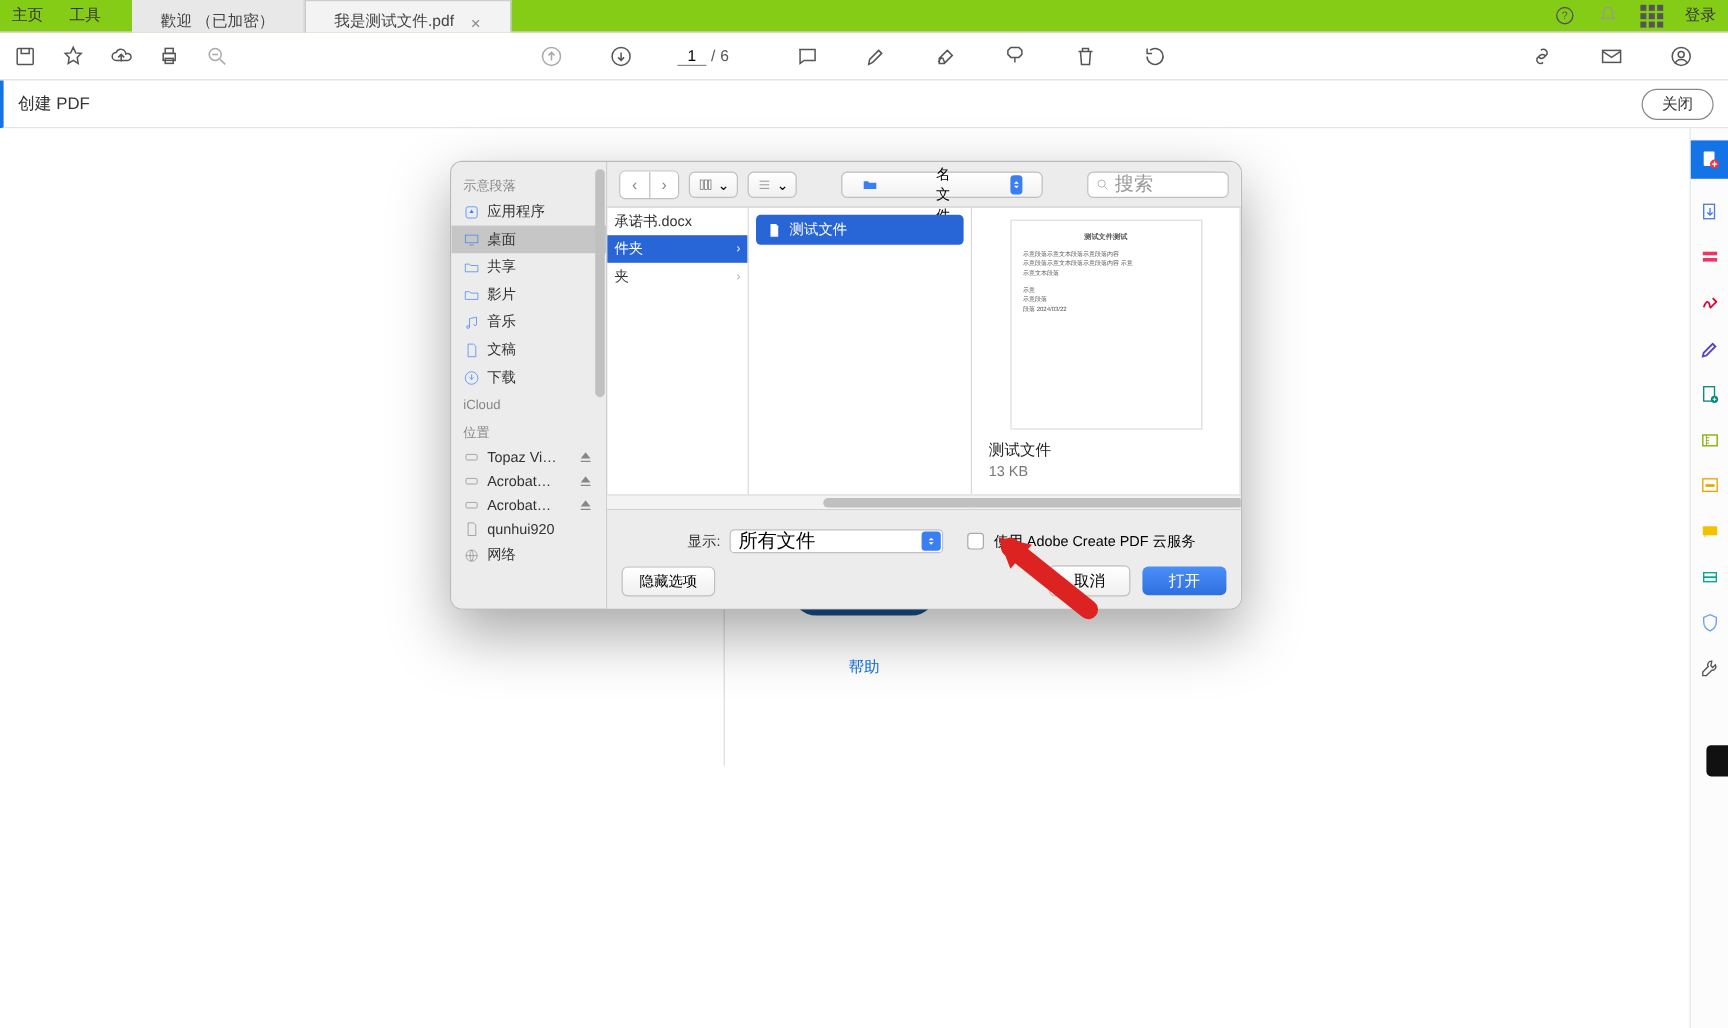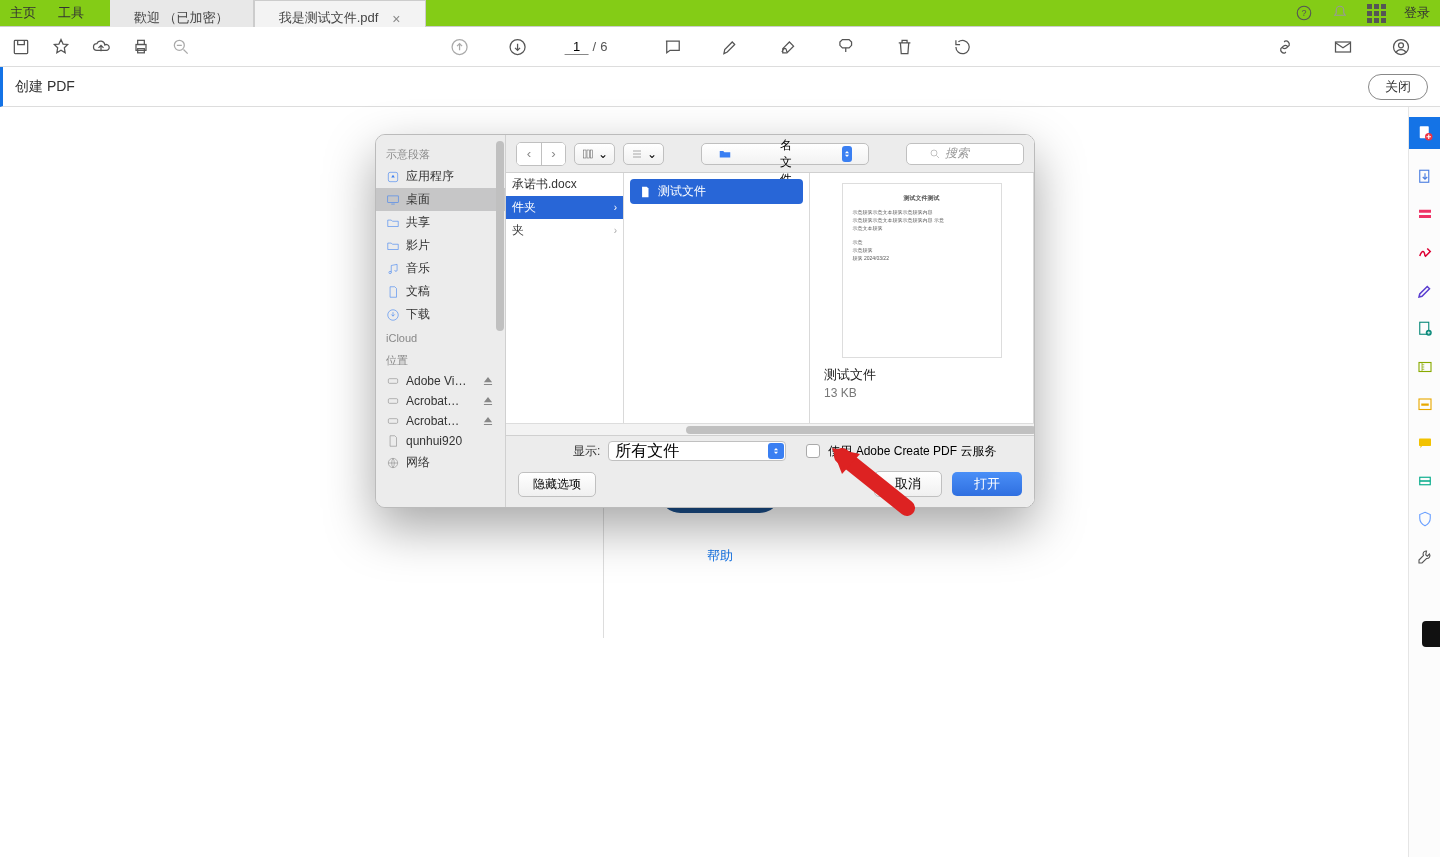--- a/index.html
+++ b/index.html
@@ -70,42 +70,42 @@
 
 .main{flex:1;display:flex;flex-direction:column;background:#fff;min-width:0;}
 .m-top{height:38px;border-bottom:1px solid #d0d0d0;display:flex;align-items:center;padding:0 10px;gap:8px;background:#ececec;}
 .seg{display:flex;border:1px solid #c0c0c0;border-radius:5px;overflow:hidden;background:#fff;}
 .seg button{border:none;background:#fff;width:24px;height:22px;display:flex;align-items:center;justify-content:center;color:#888;}
 .seg button+button{border-left:1px solid #c0c0c0;}
 .m-top .drop{border:1px solid #c0c0c0;border-radius:5px;height:22px;padding:0 6px;display:flex;align-items:center;font-size:12px;background:linear-gradient(#fff,#f0f0f0);}
 .path-drop{flex:0 0 162px;display:flex;align-items:center;border:1px solid #bfbfbf;border-radius:5px;background:linear-gradient(#fff,#f2f2f2);height:22px;padding:0 16px;font-size:12px;position:relative;gap:44px;}
 .path-drop .end{margin-left:auto;width:16px;height:16px;background:#3a7ff2;border-radius:3px;display:flex;align-items:center;justify-content:center;}
 .path-drop .end svg{width:10px;height:10px;fill:#fff;}
-.srch{flex:0 0 118px;border:1px solid #c0c0c0;border-radius:5px;height:22px;display:flex;align-items:center;padding:0 22px;font-size:12px;color:#999;background:#fff;font-style:italic;}
+.srch{flex:0 0 118px;border:1px solid #c0c0c0;border-radius:5px;height:22px;display:flex;align-items:center;padding:0 6px;font-size:16px;color:#999;background:#fff;}
 .srch svg{width:12px;height:12px;margin-right:4px;fill:#888;}
 
 .cols{flex:1;display:flex;min-height:0;position:relative;}
 .col{border-right:1px solid #d9d9d9;overflow:hidden;font-size:12px;}
 .col1{width:118px;}
 .col2{width:186px;padding:6px;}
 .col3{flex:1;padding:10px;}
 .c-item{display:flex;align-items:center;padding:3px 6px;color:#333;position:relative;}
 .c-item .chv{margin-left:auto;color:#aaa;font-size:10px;}
 .c-item.sel{background:#2866d7;color:#fff;}
 .c-item.sel .chv{color:#fff;}
 .file-pill{background:#2866d7;color:#fff;border-radius:4px;padding:4px 8px;display:flex;align-items:center;gap:6px;font-size:12px;}
 .file-pill svg{width:14px;height:14px;fill:#fff;}
 .preview-card{width:160px;height:175px;background:#fff;border:1px solid #ddd;margin:0 auto 8px;padding:10px 10px;font-size:5px;color:#555;line-height:1.6;overflow:hidden;}
 .pv-title{text-align:center;font-size:6px;font-weight:bold;margin-bottom:4px;}
 .pv-name{font-size:13px;color:#222;margin-left:4px;}
 .pv-size{font-size:12px;color:#777;margin-left:4px;margin-top:2px;}
 .h-scroll{position:absolute;left:0;right:0;bottom:0;height:12px;background:#f3f3f3;border-top:1px solid #ddd;}
 .h-thumb{position:absolute;left:180px;top:2px;height:8px;width:350px;background:#c0c0c0;border-radius:4px;}
 
-.dlg-bot{background:#ececec;border-top:1px solid #d0d0d0;padding:5px 12px 10px;}
+.dlg-bot{background:#ececec;border-top:1px solid #d0d0d0;padding:16px 12px 10px;}
 .row1{display:flex;align-items:center;gap:8px;font-size:12px;margin-bottom:10px;}
 .row1 .lbl{color:#333;margin-left:55px;}
 .sel-box{flex:0 0 178px;height:20px;border:1px solid #c0c0c0;border-radius:4px;background:#fff;display:flex;align-items:center;padding:0 6px;font-size:16px;position:relative;}
 .sel-box .end{position:absolute;right:1px;top:1px;bottom:1px;width:16px;background:#3a7ff2;border-radius:3px;display:flex;align-items:center;justify-content:center;}
 .sel-box .end svg{width:10px;height:10px;fill:#fff;}
 .chk{width:14px;height:14px;border:1px solid #aaa;border-radius:3px;background:#fff;margin-left:12px;}
 .row2{display:flex;align-items:center;}
 .pill-btn{border:1px solid #c0c0c0;background:linear-gradient(#fff,#f0f0f0);border-radius:5px;padding:3px 14px;font-size:12px;}
 .row2 .sp{flex:1;}
 .btn-cancel{border:1px solid #c0c0c0;background:linear-gradient(#fff,#f0f0f0);border-radius:5px;padding:3px 20px;font-size:13px;margin-right:10px;}
@@ -414,21 +414,21 @@
           <span>下载</span>
         </div>
 
       <div class="sb-h">iCloud</div>
 
       <div class="sb-h">位置</div>
       <div class="sb-i">
           <svg viewBox="0 0 24 24">
             <rect x="4" y="8" width="16" height="8" rx="2" fill="none" stroke="#888"></rect>
           </svg>
-          <span>Adobe Vi…</span>
+          <span>Topaz Vi…</span>
           <svg class="ej" width="12" height="12" viewBox="0 0 24 24">
             <path d="M5 14h14L12 5zM5 17h14v2H5z" fill="#888"></path>
           </svg>
         </div>
       <div class="sb-i">
           <svg viewBox="0 0 24 24">
             <rect x="4" y="8" width="16" height="8" rx="2" fill="none" stroke="#888"></rect>
           </svg>
           <span>Acrobat…</span>
           <svg class="ej" width="12" height="12" viewBox="0 0 24 24">

